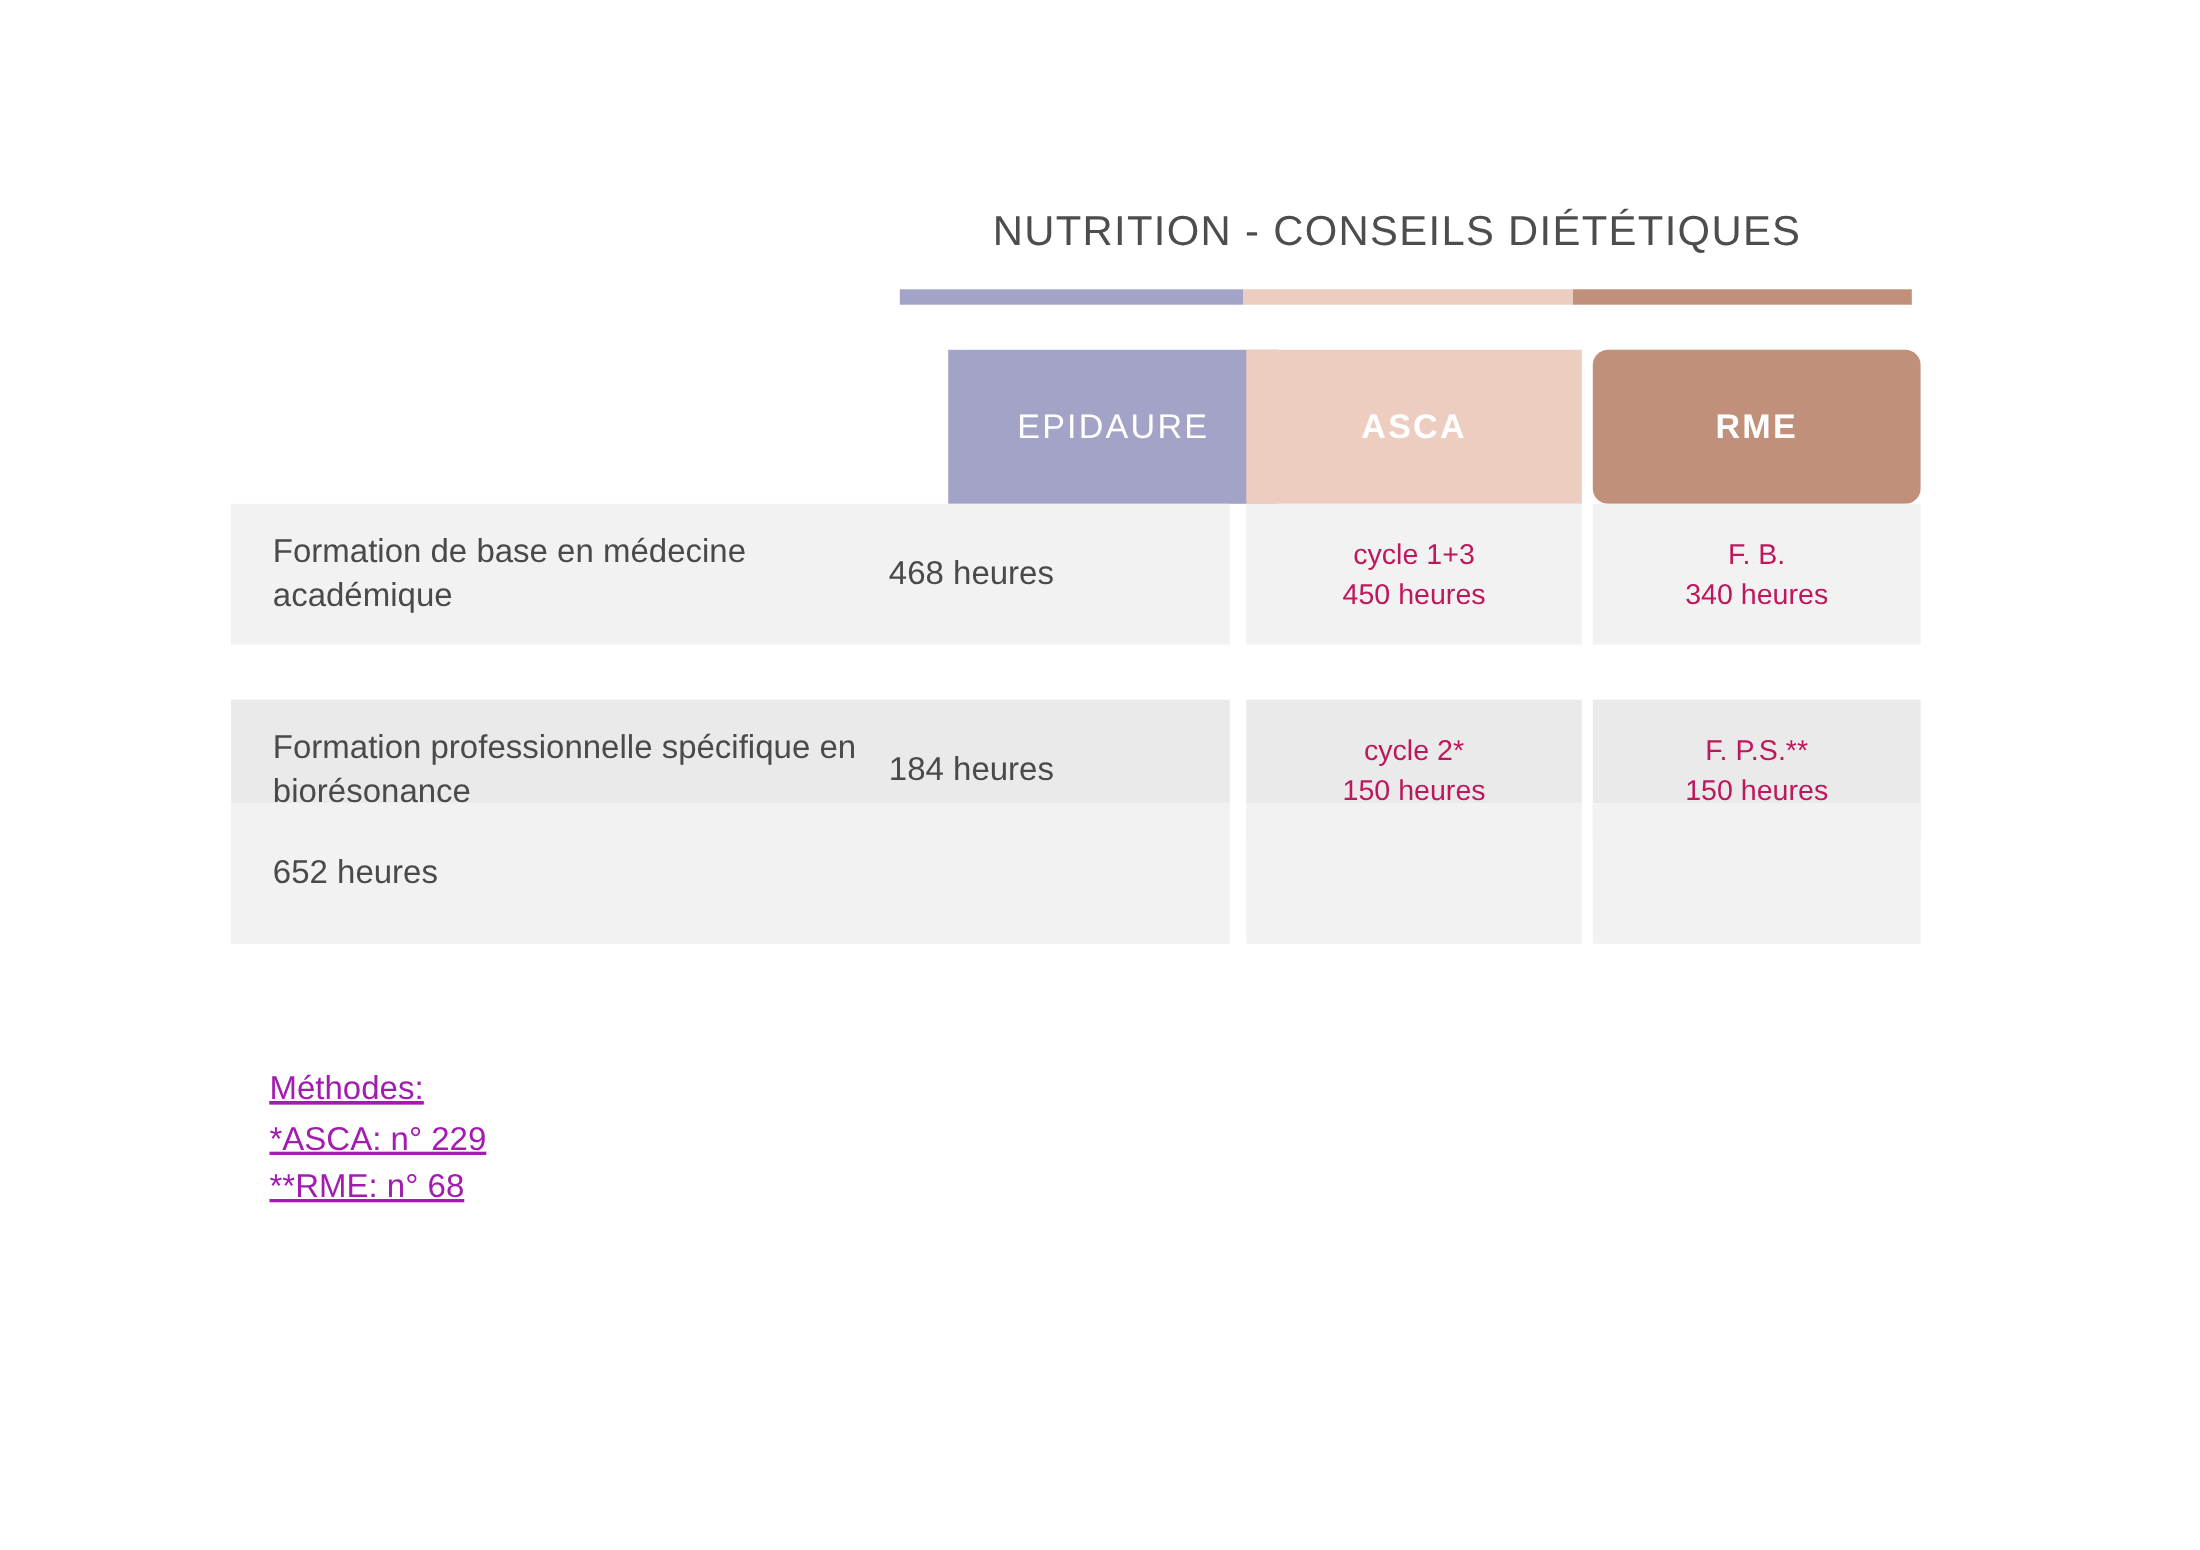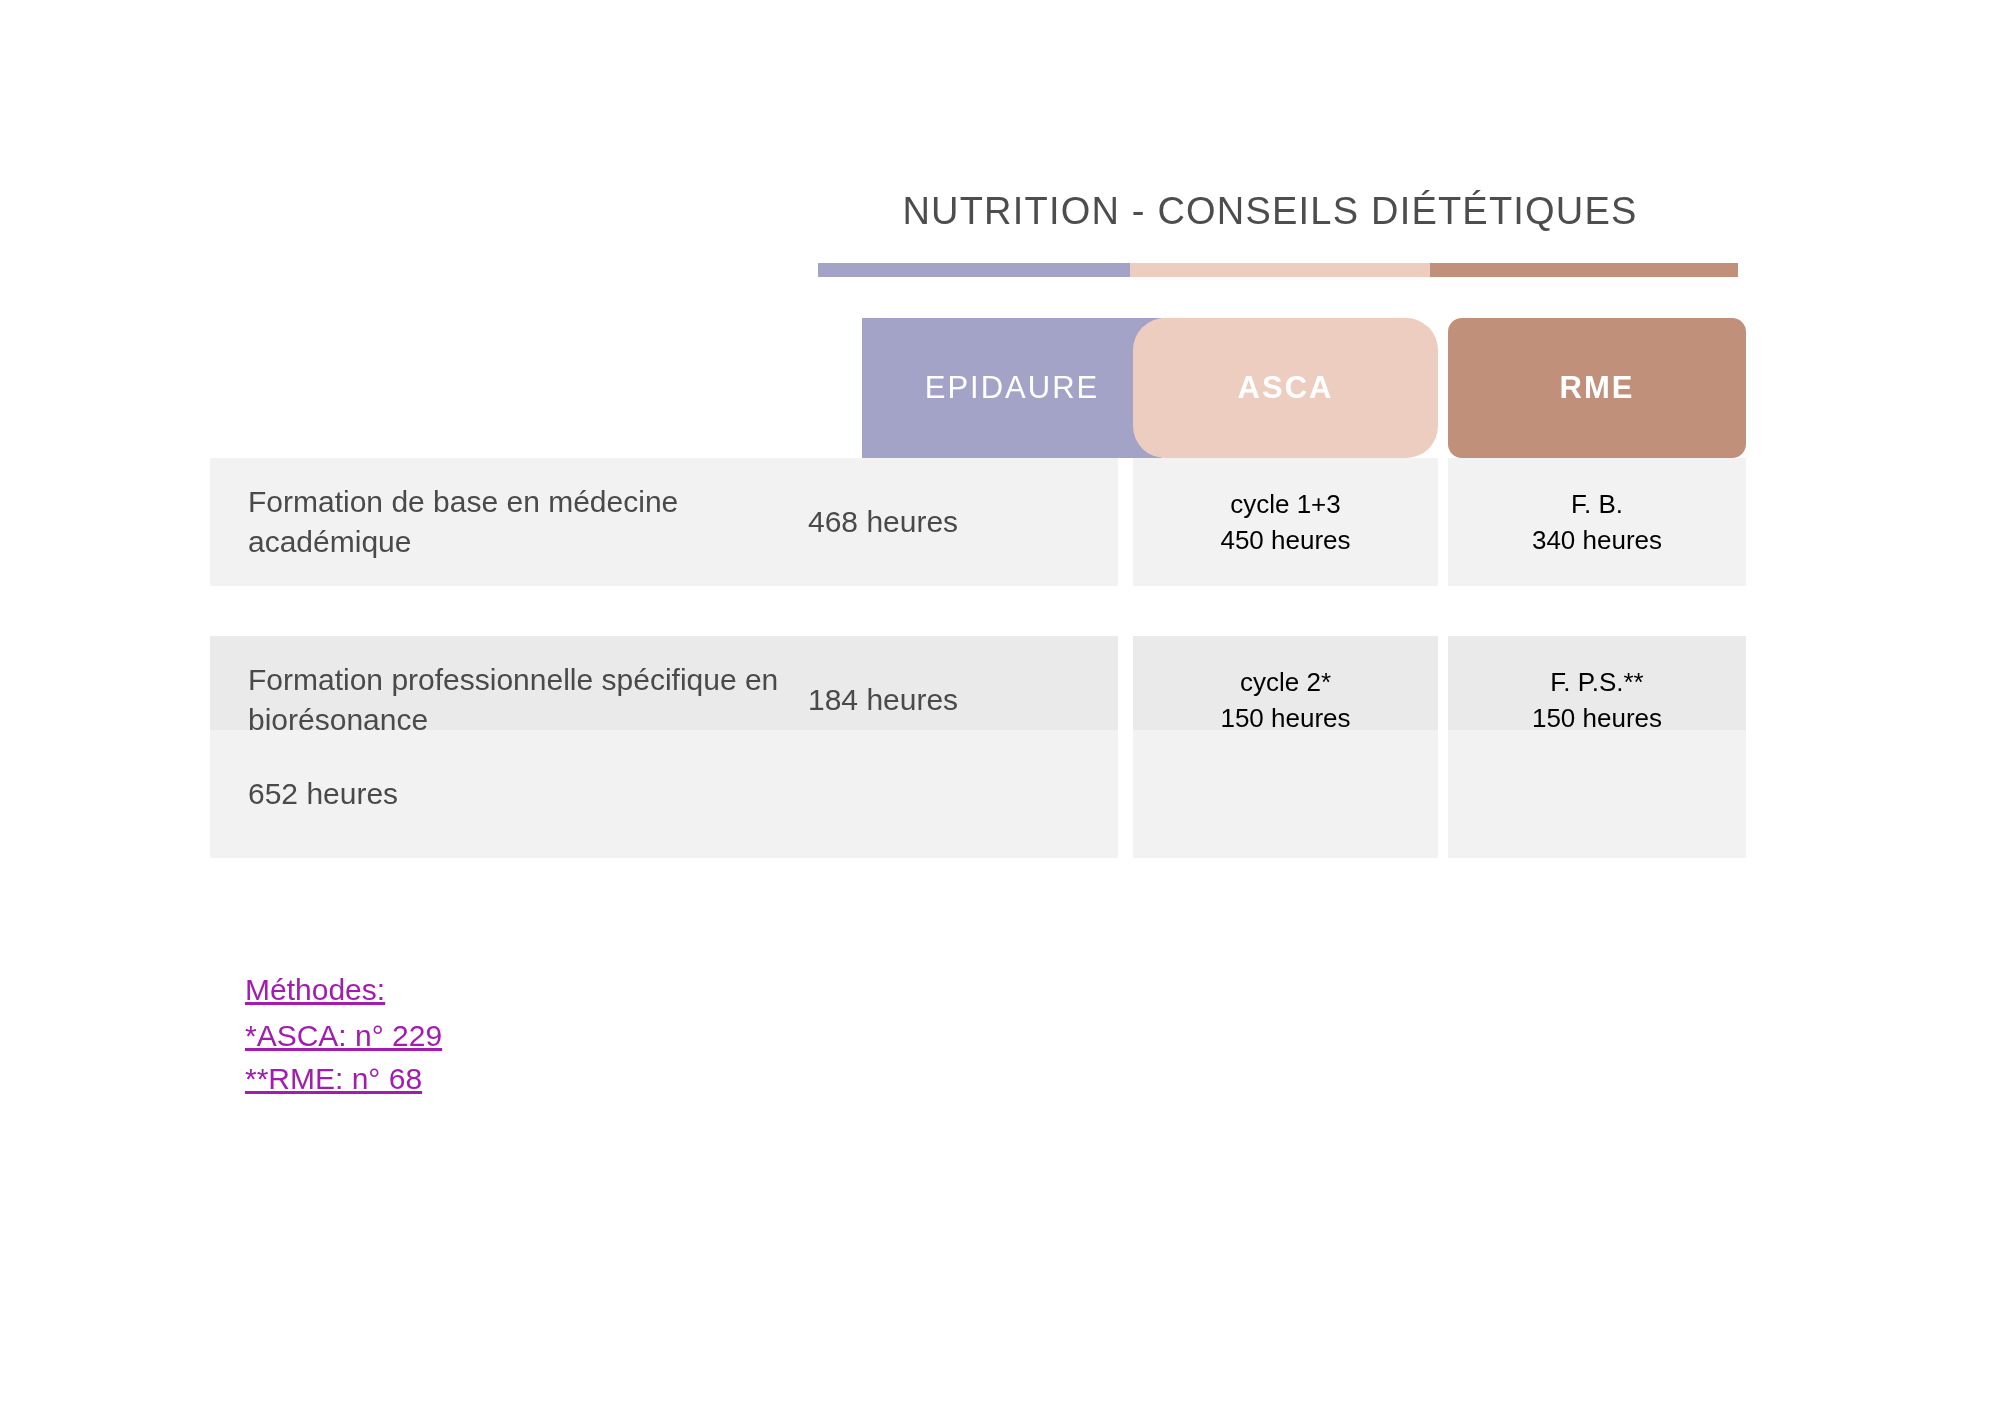--- a/index.html
+++ b/index.html
@@ -66,21 +66,20 @@
   }
   .col-header.epidaure {
     left: 862px;
     width: 300px;
     font-weight: 400;
   }
   .col-header.asca {
     left: 1133px;
     width: 305px;
     font-weight: 700;
-    border-radius: 32px;
   }
   .col-header.rme {
     left: 1448px;
     width: 298px;
     font-weight: 700;
     border-radius: 14px;
   }
 
   
   .row-label-cell {
@@ -103,21 +102,21 @@
     white-space: nowrap;
   }
 
   .cell {
     position: absolute;
     display: flex;
     flex-direction: column;
     align-items: center;
     justify-content: center;
     font-size: 26px;
-    color: #000000;
+    color: #be185d;
     line-height: 1.4;
     text-align: center;
   }
   .cell.asca { left: 1133px; width: 305px; }
   .cell.rme  { left: 1448px; width: 298px; }
 
   
   .r1 { top: 458px; height: 128px; }
   .r2 { top: 594px; height: 128px; margin-top: 42px; }
   .r3 { top: 730px; height: 128px; }

